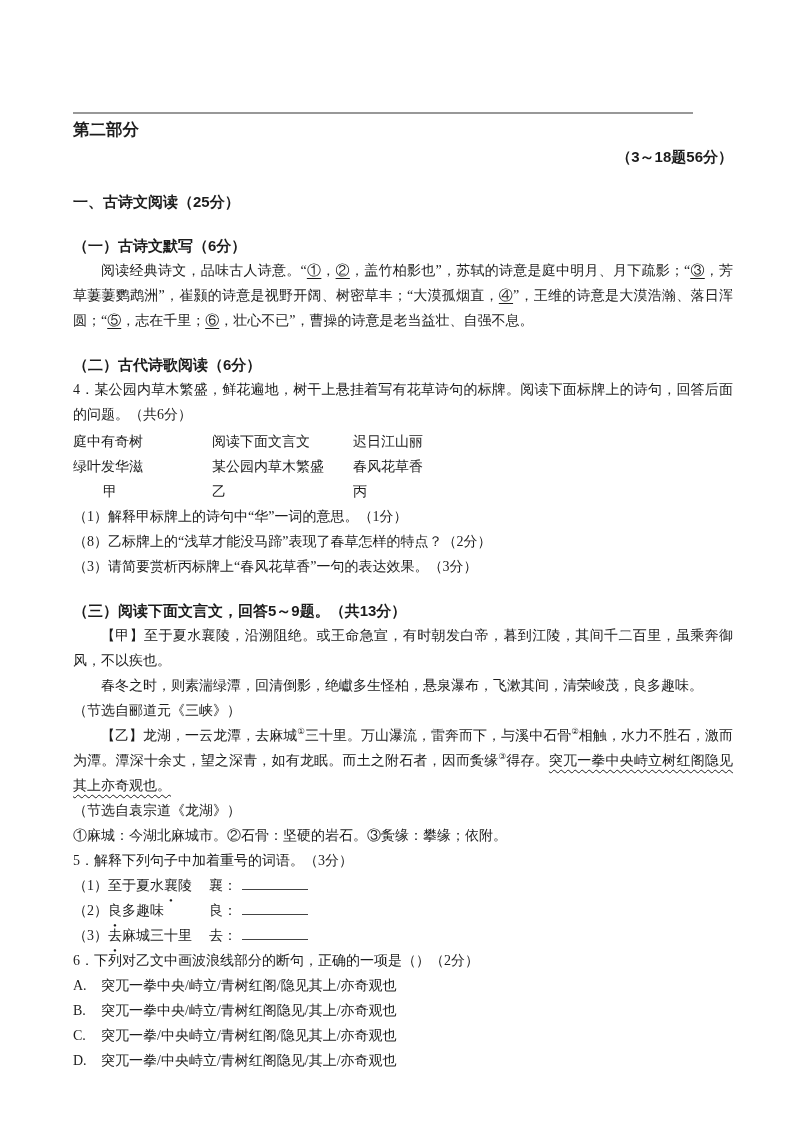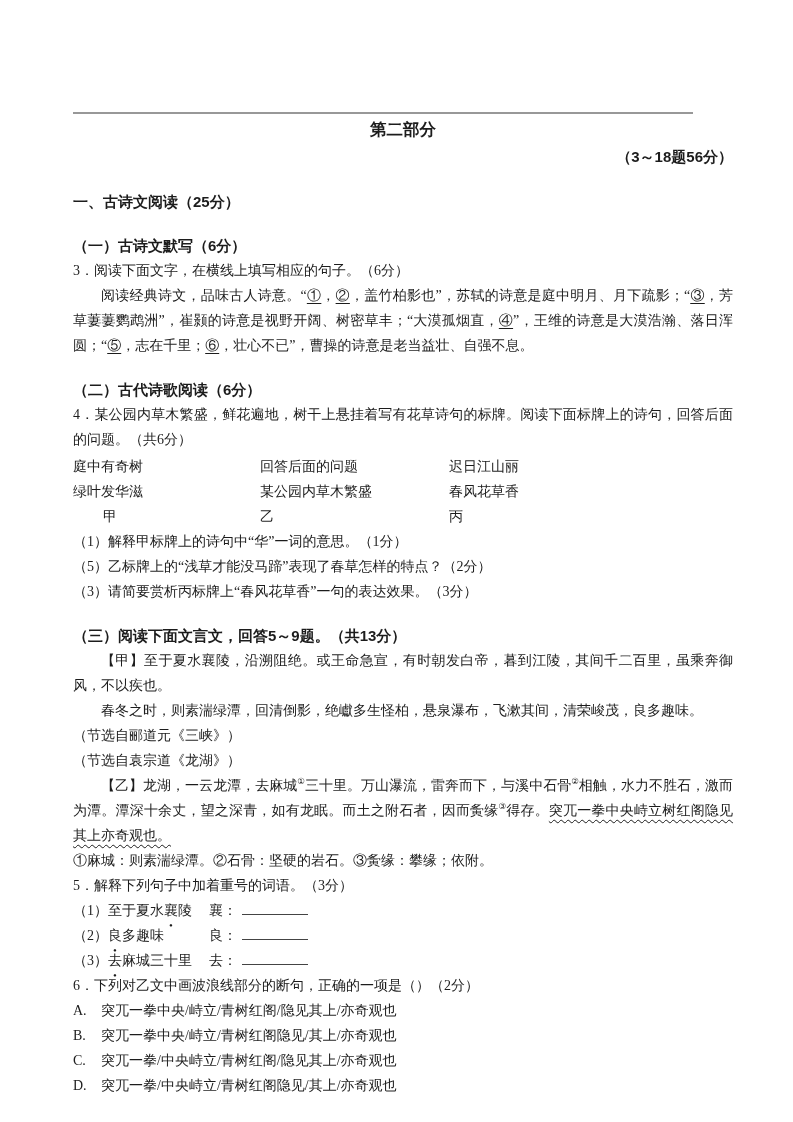--- a/index.html
+++ b/index.html
@@ -16,31 +16,31 @@
     width:620px;height:0;
     border-top:2px solid #989898;
   }
   .content{
     width:660px;
     margin:2px 0 0 73px;
     font-size:14px;
     line-height:25px;
     text-align:justify;
   }
-  .part-title{text-align:center;font-weight:bold;font-size:16.5px;line-height:27px;font-family:"Liberation Sans","DejaVu Sans",sans-serif;}
+  .part-title{text-align:left;font-weight:bold;font-size:16.5px;line-height:27px;font-family:"Liberation Sans","DejaVu Sans",sans-serif;}
   .part-subtitle{text-align:right;font-weight:bold;font-size:15px;line-height:27px;font-family:"Liberation Sans","DejaVu Sans",sans-serif;}
   .sec-heading{font-weight:bold;font-size:15px;margin-top:19px;font-family:"Liberation Sans","DejaVu Sans",sans-serif;}
   .para{margin:0;}
   .indent{text-indent:2em;}
   .u{text-decoration:underline;text-underline-offset:3px;}
   .sup{vertical-align:super;font-size:8.5px;line-height:0;}
   .wavy{text-decoration:underline;text-decoration-style:wavy;text-decoration-thickness:1px;text-underline-offset:4px;}
   .source-line{}
   .sign-table{display:flex;flex-direction:column;margin-top:2px;}
-  .sign-row{display:flex;gap:48px;}
+  .sign-row{display:flex;}
   .sign-c1{width:139px;}
   .sign-c2{width:141px;}
   .sign-c3{flex:1;}
   .sign-label-row .sign-c1{padding-left:30px;box-sizing:border-box;}
   .q5-row{display:flex;align-items:baseline;}
   .q5-phrase{width:136px;flex-shrink:0;}
   .q5-key{flex-shrink:0;}
   .blank{
     display:inline-block;width:66px;height:14px;
     border-bottom:1px solid #444;
@@ -63,60 +63,59 @@
   <div class="header-rule"></div>
 
   <div class="content">
 
     <div class="part-title">第二部分</div>
     <div class="part-subtitle">（3～18题56分）</div>
 
     <div class="sec-heading">一、古诗文阅读（25分）</div>
     <div class="sec-heading">（一）古诗文默写（6分）</div>
 
-    <div class="para">3．阅读下面文字，在横线上填写相应的句子。（6分）</div>
 
     <div class="para indent"><span>阅读经典诗文，品味古人诗意。“</span><span class="u">①</span><span>，</span><span class="u">②</span><span>，盖竹柏影也”，苏轼的诗意是庭中明月、月下疏影；“</span><span class="u">③</span><span>，芳草萋萋鹦鹉洲”，崔颢的诗意是视野开阔、树密草丰；“大漠孤烟直，</span><span class="u">④</span><span>”，王维的诗意是大漠浩瀚、落日浑圆；“</span><span class="u">⑤</span><span>，志在千里；</span><span class="u">⑥</span><span>，壮心不已”，曹操的诗意是老当益壮、自强不息。</span></div>
 
     <div class="sec-heading">（二）古代诗歌阅读（6分）</div>
 
     <div class="para">4．某公园内草木繁盛，鲜花遍地，树干上悬挂着写有花草诗句的标牌。阅读下面标牌上的诗句，回答后面的问题。（共6分）</div>
 
     <div class="sign-table">
       <div class="sign-row">
         <span class="sign-c1">庭中有奇树</span>
-        <span class="sign-c2">回答后面的问题</span>
+        <span class="sign-c2">阅读下面文言文</span>
         <span class="sign-c3">迟日江山丽</span>
       </div>
       <div class="sign-row">
         <span class="sign-c1">绿叶发华滋</span>
         <span class="sign-c2">某公园内草木繁盛</span>
         <span class="sign-c3">春风花草香</span>
       </div>
       <div class="sign-row sign-label-row">
         <span class="sign-c1">甲</span>
         <span class="sign-c2">乙</span>
         <span class="sign-c3">丙</span>
       </div>
     </div>
 
     <div class="para">（1）解释甲标牌上的诗句中“华”一词的意思。（1分）</div>
-    <div class="para">（5）乙标牌上的“浅草才能没马蹄”表现了春草怎样的特点？（2分）</div>
+    <div class="para">（8）乙标牌上的“浅草才能没马蹄”表现了春草怎样的特点？（2分）</div>
     <div class="para">（3）请简要赏析丙标牌上“春风花草香”一句的表达效果。（3分）</div>
 
     <div class="sec-heading">（三）阅读下面文言文，回答5～9题。（共13分）</div>
 
     <div class="para indent">【甲】至于夏水襄陵，沿溯阻绝。或王命急宣，有时朝发白帝，暮到江陵，其间千二百里，虽乘奔御风，不以疾也。</div>
     <div class="para indent">春冬之时，则素湍绿潭，回清倒影，绝巘多生怪柏，悬泉瀑布，飞漱其间，清荣峻茂，良多趣味。</div>
     <div class="para source-line">（节选自郦道元《三峡》）</div>
 
+    <div class="para indent"><span>【乙】龙湖，一云龙潭，去麻城</span><span class="sup">①</span><span>三十里。万山瀑流，雷奔而下，与溪中石骨</span><span class="sup">②</span><span>相触，水力不胜石，激而为潭。潭深十余丈，望之深青，如有龙眠。而土之附石者，因而夤缘</span><span class="sup">③</span><span>得存。</span><span class="wavy">突兀一拳中央峙立树红阁隐见其上亦奇观也。</span></div>
+
     <div class="para source-line">（节选自袁宗道《龙湖》）</div>
-
-    <div class="para indent"><span>【乙】龙湖，一云龙潭，去麻城</span><span class="sup">①</span><span>三十里。万山瀑流，雷奔而下，与溪中石骨</span><span class="sup">②</span><span>相触，水力不胜石，激而为潭。潭深十余丈，望之深青，如有龙眠。而土之附石者，因而夤缘</span><span class="sup">③</span><span>得存。</span><span class="wavy">突兀一拳中央峙立树红阁隐见其上亦奇观也。</span></div>
-    <div class="para">①麻城：则素湍绿潭。②石骨：坚硬的岩石。③夤缘：攀缘；依附。</div>
+    <div class="para">①麻城：今湖北麻城市。②石骨：坚硬的岩石。③夤缘：攀缘；依附。</div>
 
     <div class="para">5．解释下列句子中加着重号的词语。（3分）</div>
 
     <div class="q5-row">
       <span class="q5-phrase"><span>（1）</span><span>至于夏水</span><span class="emdot">襄</span><span>陵</span></span>
       <span class="q5-key">襄：</span>
       <span class="blank"></span>
     </div>
     <div class="q5-row">
       <span class="q5-phrase"><span>（2）</span><span class="emdot">良</span><span>多趣味</span></span>

